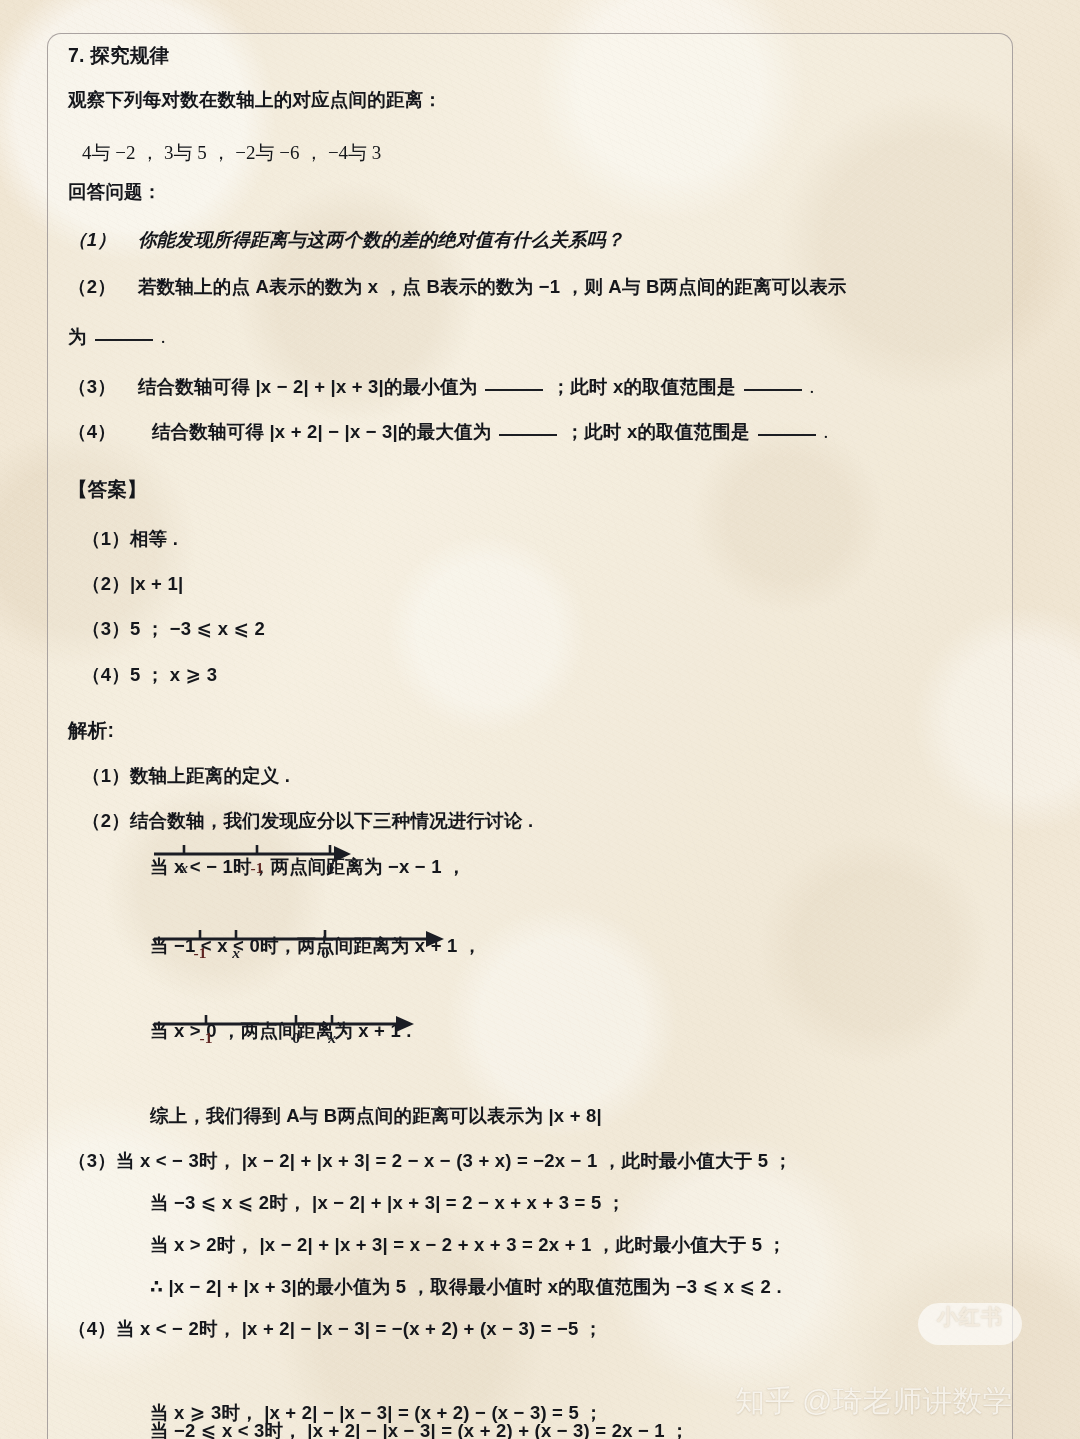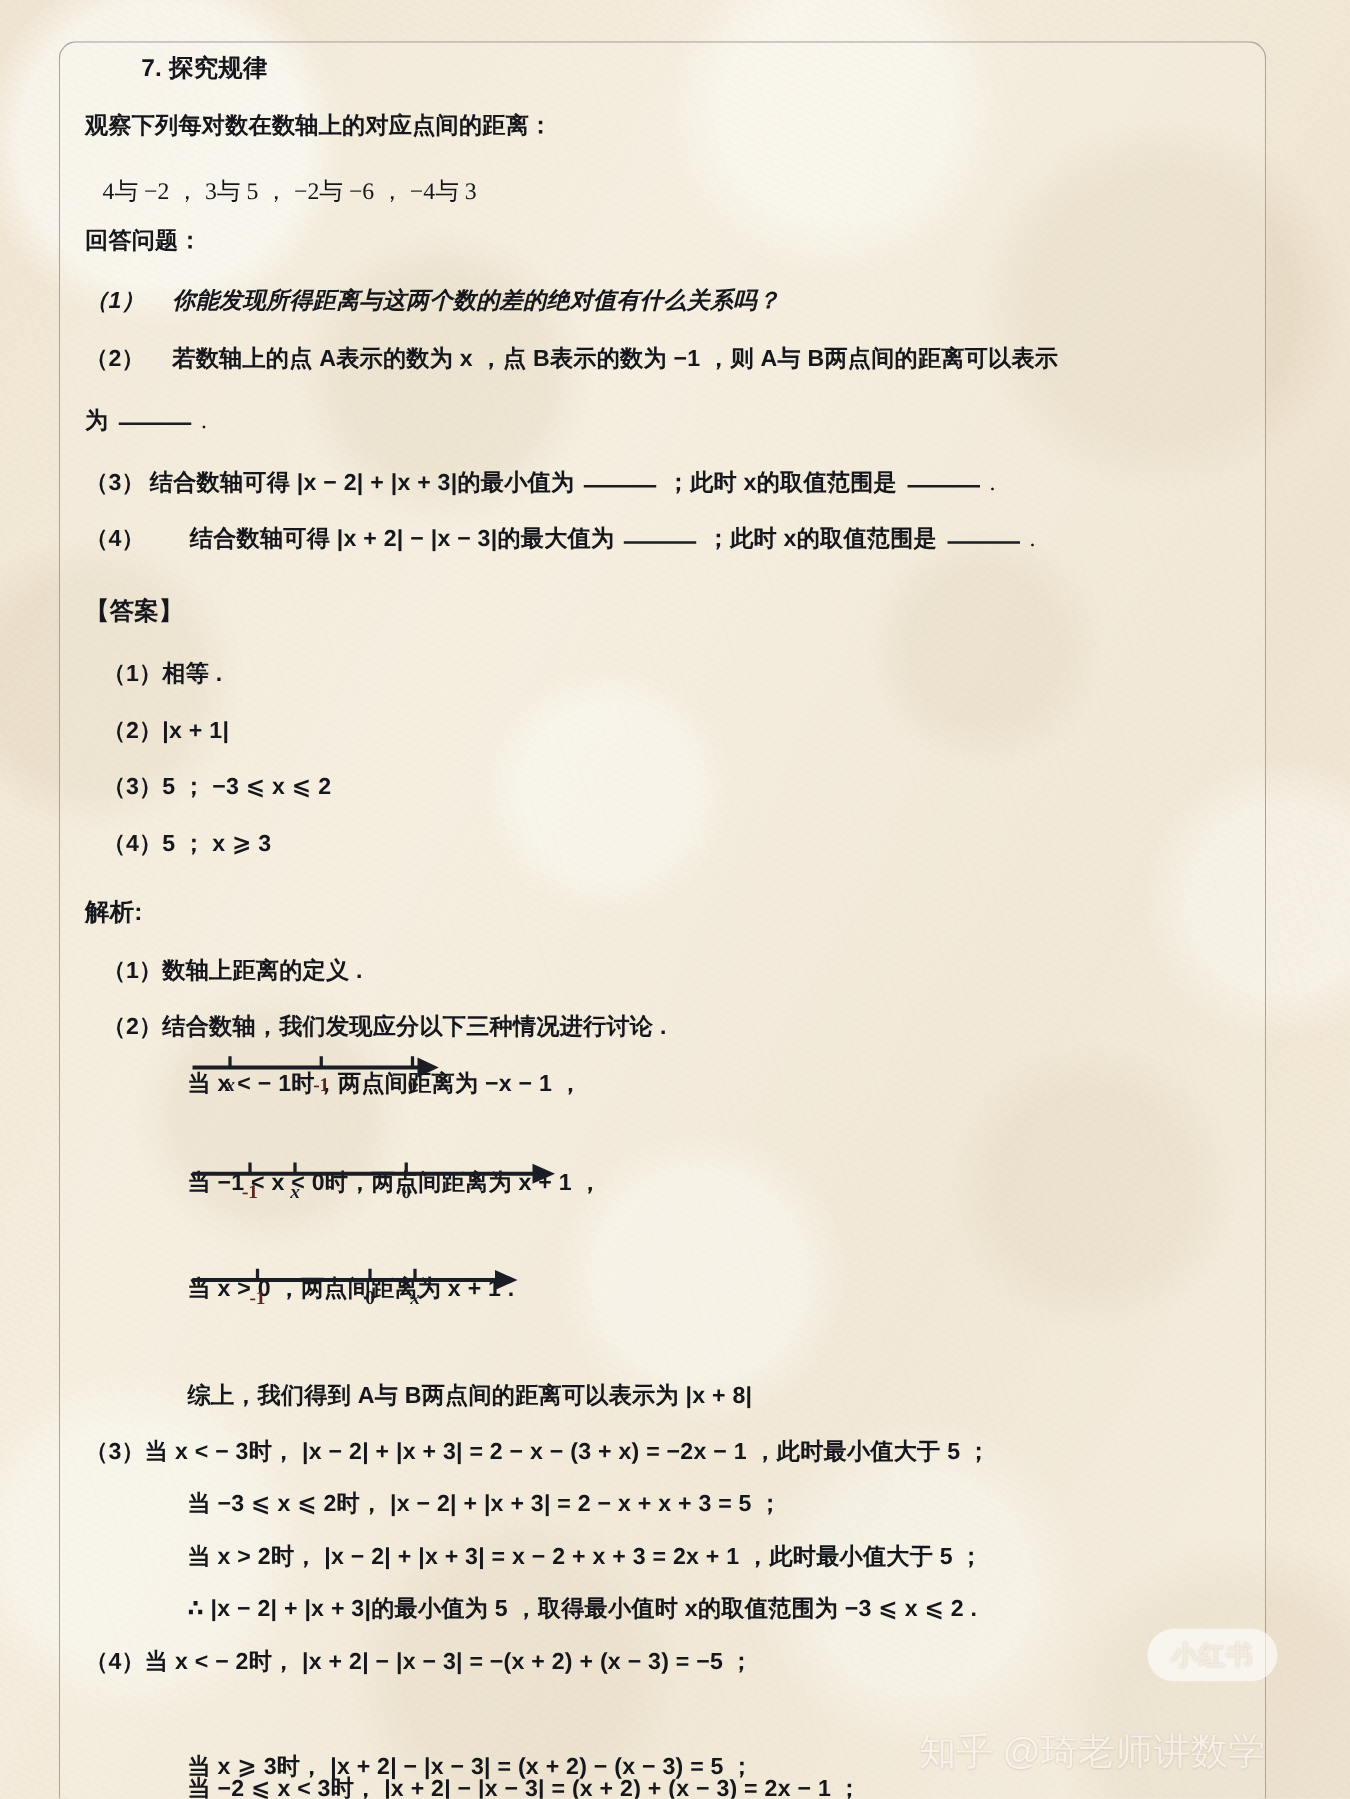--- a/index.html
+++ b/index.html
@@ -120,21 +120,21 @@
   
   #wm-xhs {
     position: absolute;
     left: 918px;
     top: 1303px;
     width: 104px;
     height: 42px;
     border-radius: 21px;
     background: rgba(255,255,255,0.62);
     display: flex;
-    align-items: center;
+    align-items: flex-start;
     justify-content: center;
   }
   #wm-xhs span {
     font-family: "Liberation Sans", "DejaVu Sans", sans-serif;
     font-weight: 700;
     font-size: 21px;
     color: rgba(243,236,223,0.95);
     text-shadow: 0 0 2px rgba(190,175,150,0.55);
     letter-spacing: 1px;
   }
@@ -164,21 +164,21 @@
 <body>
 
 <div id="paper-bg">
   <div id="paper-grain"></div>
 </div>
 
 <div id="page-card"></div>
 
 <div id="content">
 
-  <div class="row ln heading" style="top:0px;margin-left:45px;">7.  探究规律</div>
+  <div class="row ln heading" style="top:0px;">7.  探究规律</div>
 
   <div class="row ln cjk" style="top:45px;">观察下列每对数在数轴上的对应点间的距离：</div>
 
   <div class="row mn indent1" style="top:94px;font-size:19px;">4与 −2 ， 3与 5 ， −2与 −6 ， −4与 3</div>
 
   <div class="row ln cjk" style="top:137px;">回答问题：</div>
 
   <div class="row" style="top:185px;font-style:italic;">
     <span class="ln cjk">（1）</span>
     <span class="ln cjk" style="margin-left:18px;">你能发现所得距离与这两个数的差的绝对值有什么关系吗？</span>
@@ -189,21 +189,21 @@
     <span class="ln cjk" style="margin-left:18px;">若数轴上的点 A表示的数为 x ，点 B表示的数为 −1 ，则 A与 B两点间的距离可以表示</span>
   </div>
   <div class="row" style="top:280px;">
     <span class="ln cjk">为</span>
     <span class="blank"></span>
     <span class="mn">.</span>
   </div>
 
   <div class="row" style="top:330px;">
     <span class="ln cjk">（3）</span>
-    <span class="ln cjk" style="">结合数轴可得 |x − 2| + |x + 3|的最小值为</span>
+    <span class="ln cjk" style="margin-left:18px;">结合数轴可得 |x − 2| + |x + 3|的最小值为</span>
     <span class="blank"></span>
     <span class="ln cjk">；此时 x的取值范围是</span>
     <span class="blank"></span>
     <span class="mn">.</span>
   </div>
 
   <div class="row" style="top:375px;">
     <span class="ln cjk">（4）</span>
     <span class="ln cjk" style="margin-left:32px;">结合数轴可得 |x + 2| − |x − 3|的最大值为</span>
     <span class="blank"></span>

